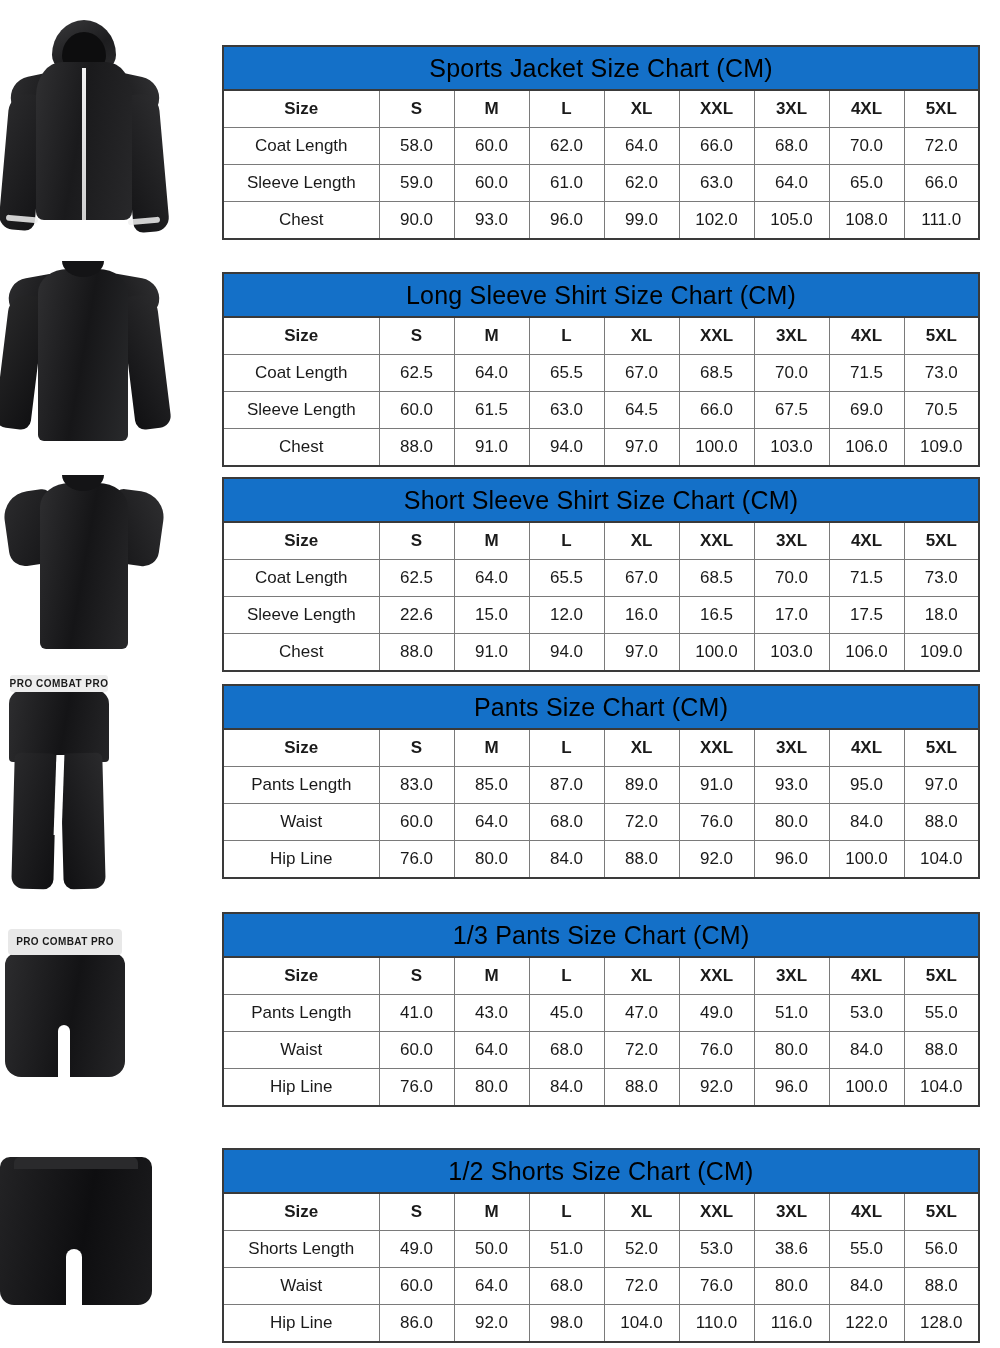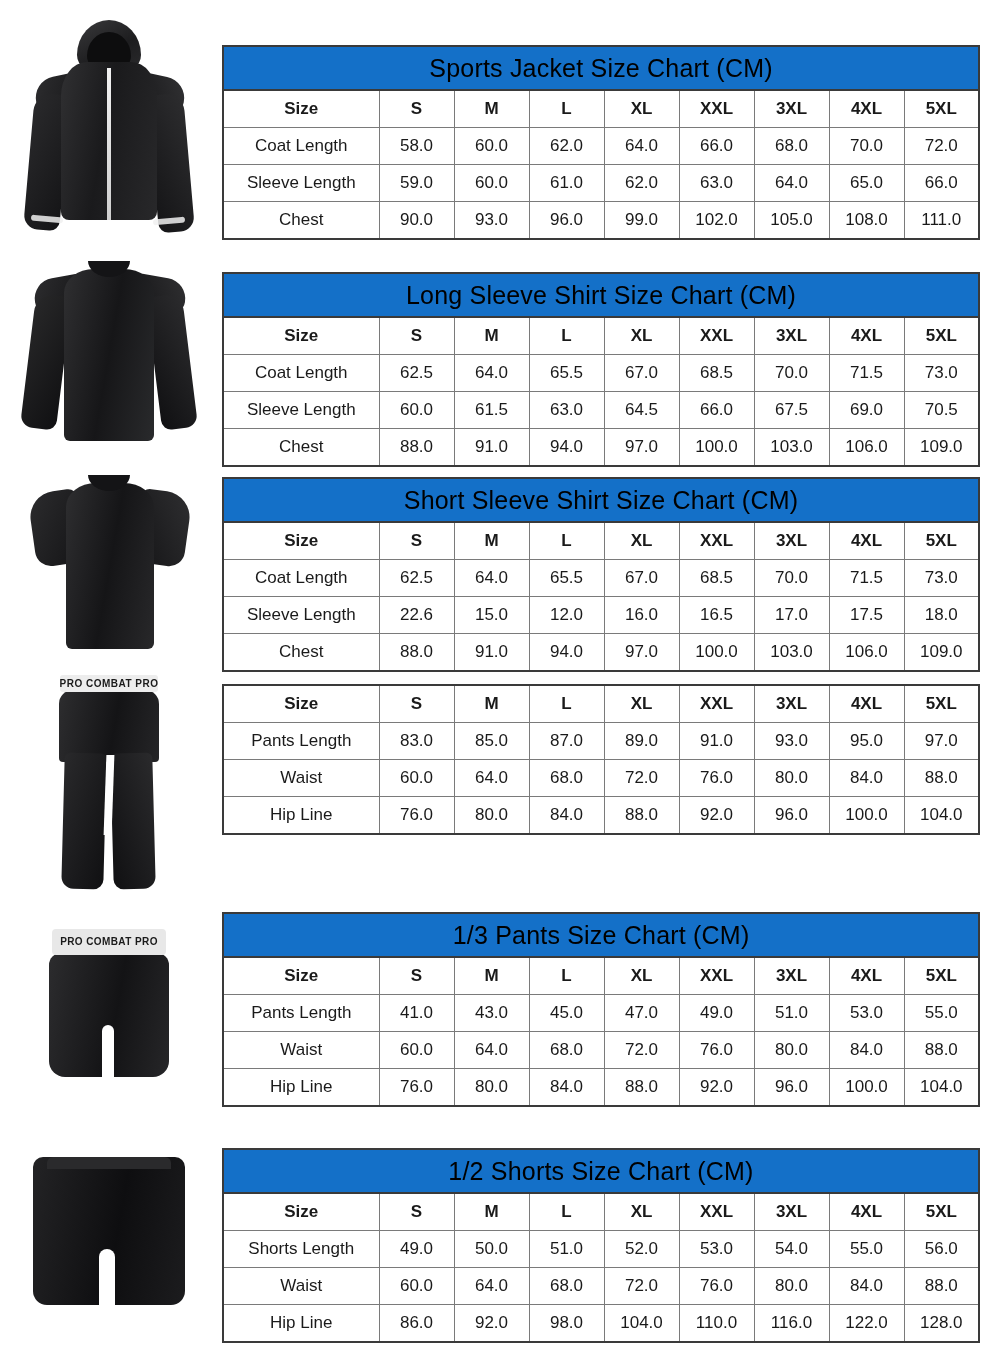--- a/index.html
+++ b/index.html
@@ -28,21 +28,21 @@
     top: 0;
     width: 218px;
     height: 1348px;
   }
   .product-slot {
     position: absolute;
     left: 0;
     width: 218px;
     display: flex;
     align-items: center;
-    justify-content: center;
+    justify-content: flex-start;
   }
 
   
   .garment {
     position: relative;
   }
 
   
   .jacket { width: 168px; height: 226px; }
   .jk-hood {
@@ -545,20 +545,23 @@
           <col class="col-size">
           <col class="col-size">
           <col class="col-size">
           <col class="col-size">
           <col class="col-size">
           <col class="col-size">
           <col class="col-size">
         </colgroup>
       <thead>
         <tr>
+          <th class="title-cell" colspan="9">Pants Size Chart (CM)</th>
+        </tr>
+        <tr>
           <th class="rowlabel">Size</th>
           <th>S</th>
           <th>M</th>
           <th>L</th>
           <th>XL</th>
           <th>XXL</th>
           <th>3XL</th>
           <th>4XL</th>
           <th>5XL</th>
         </tr>
@@ -694,21 +697,21 @@
         </tr>
       </thead>
       <tbody>
         <tr>
           <td class="rowlabel">Shorts Length</td>
           <td>49.0</td>
           <td>50.0</td>
           <td>51.0</td>
           <td>52.0</td>
           <td>53.0</td>
-          <td>54.0</td>
+          <td>38.6</td>
           <td>55.0</td>
           <td>56.0</td>
         </tr>
         <tr>
           <td class="rowlabel">Waist</td>
           <td>60.0</td>
           <td>64.0</td>
           <td>68.0</td>
           <td>72.0</td>
           <td>76.0</td>

